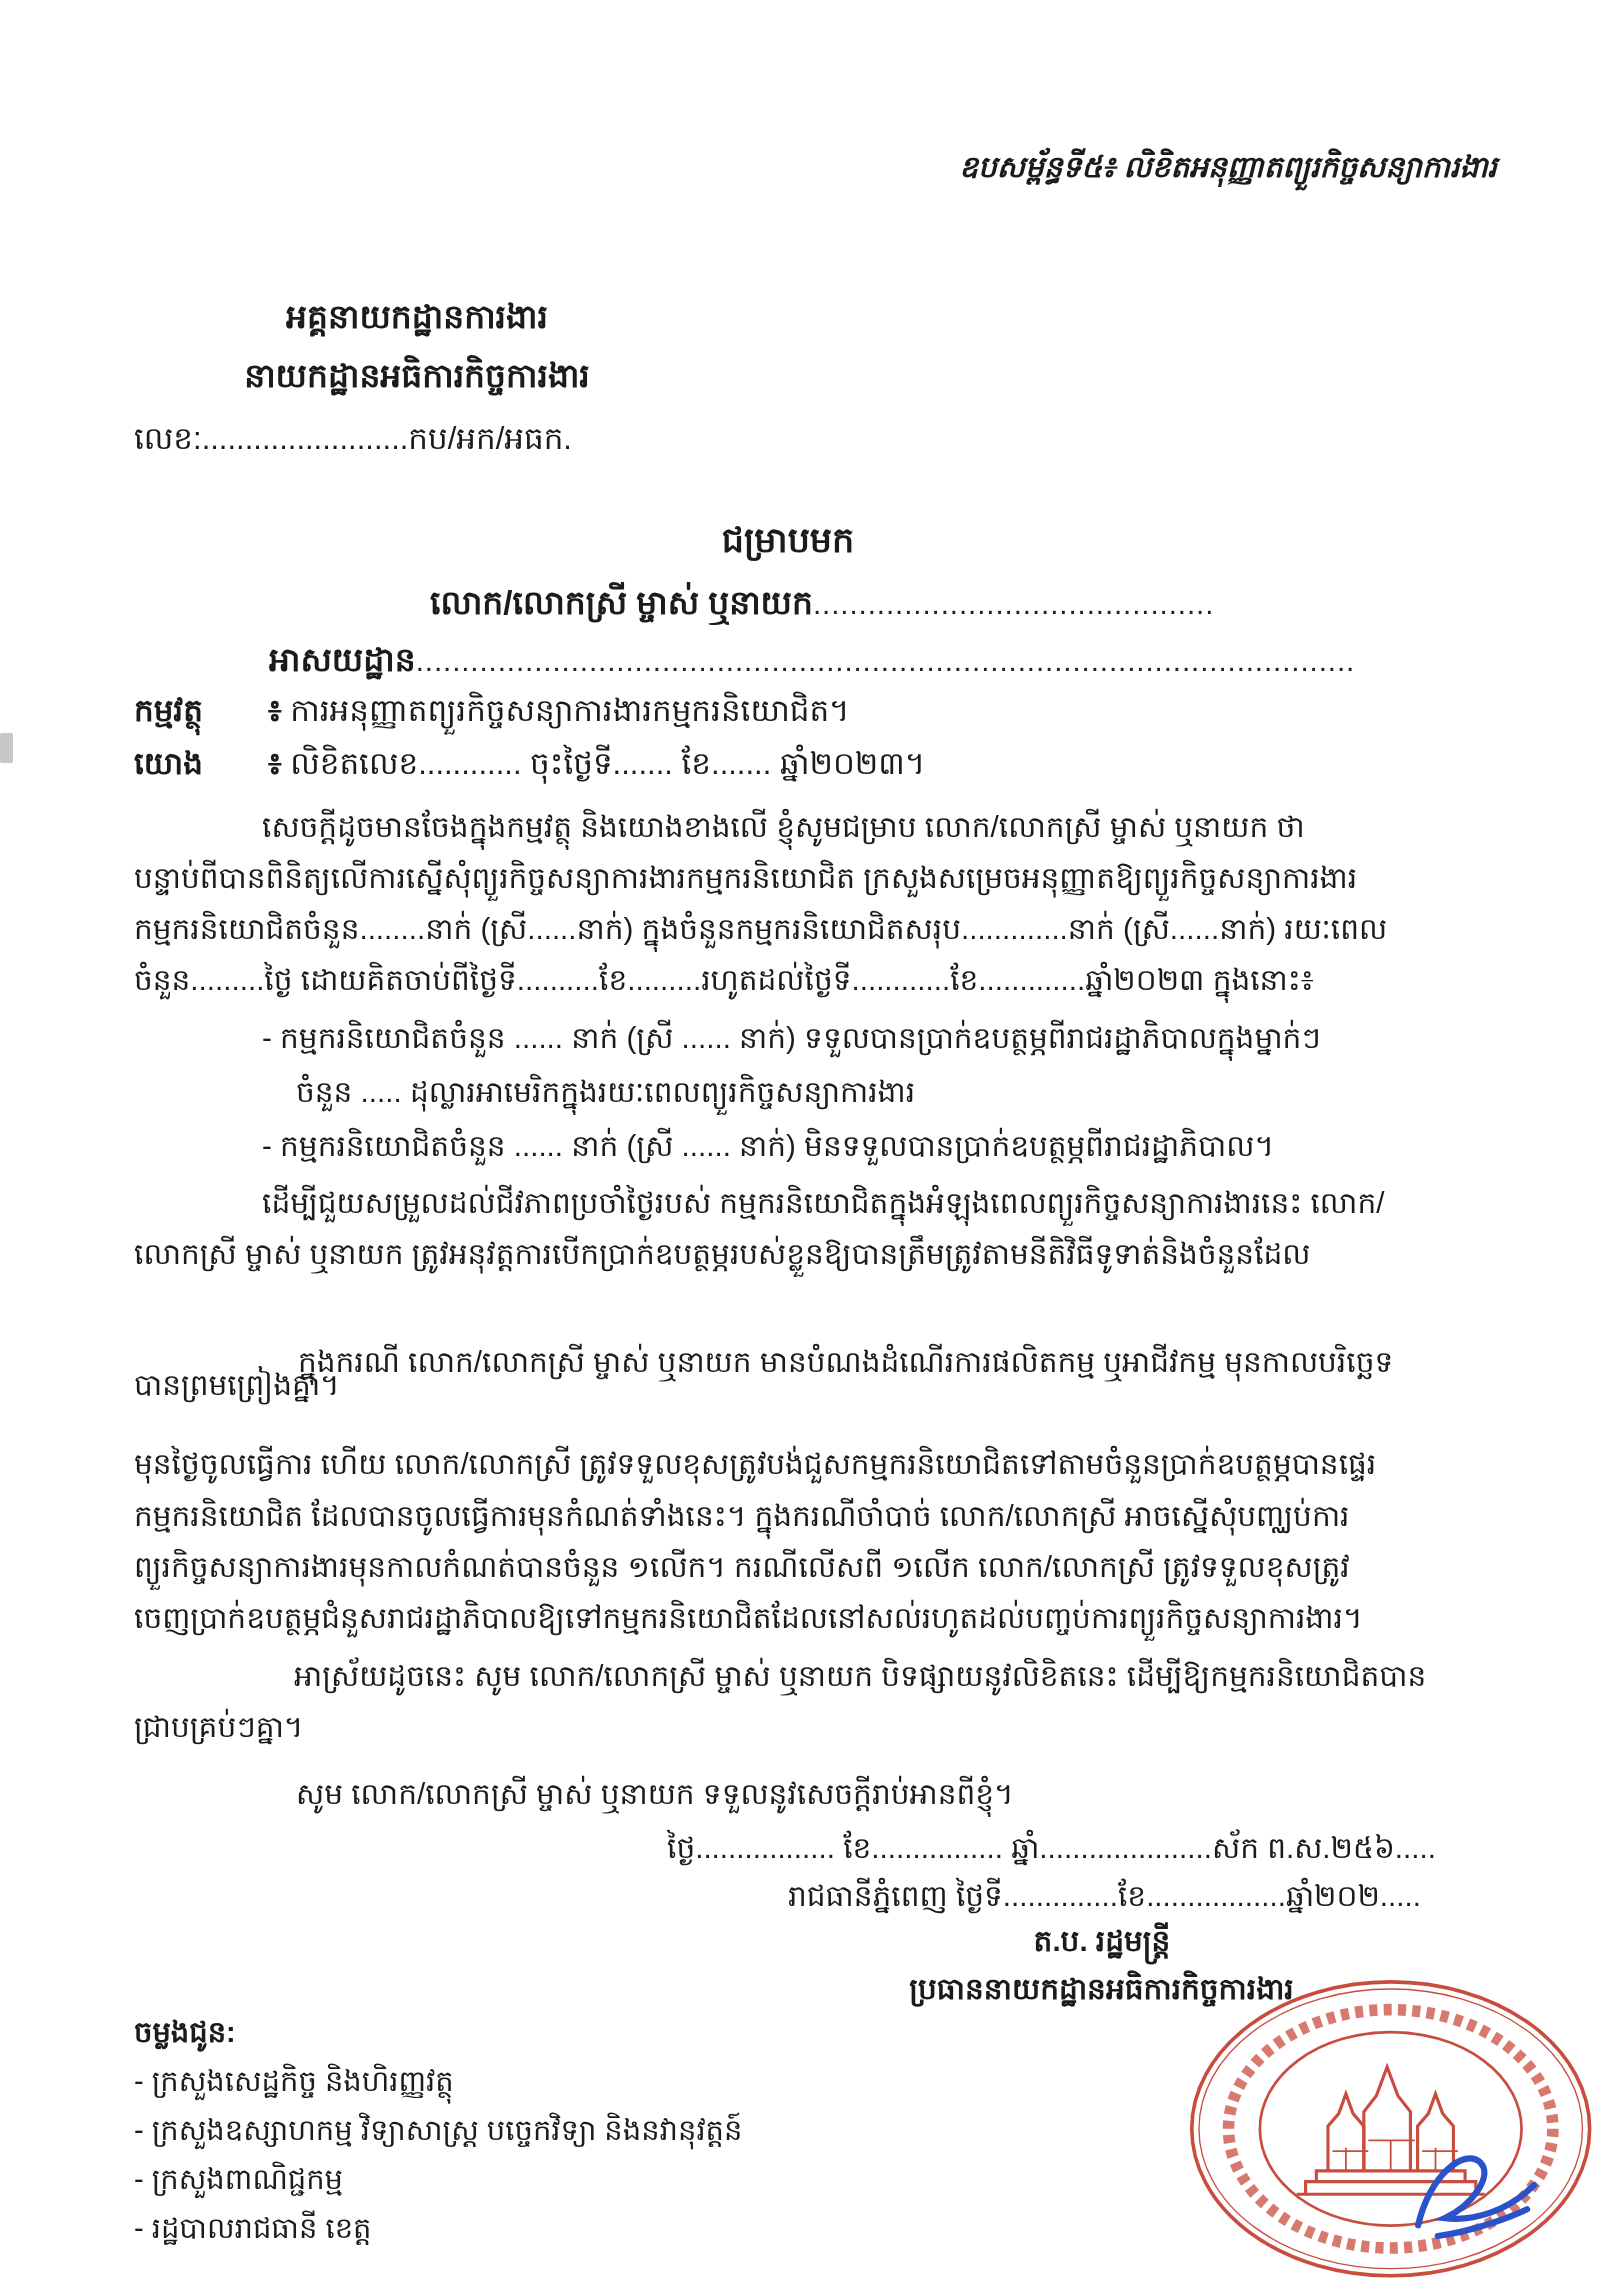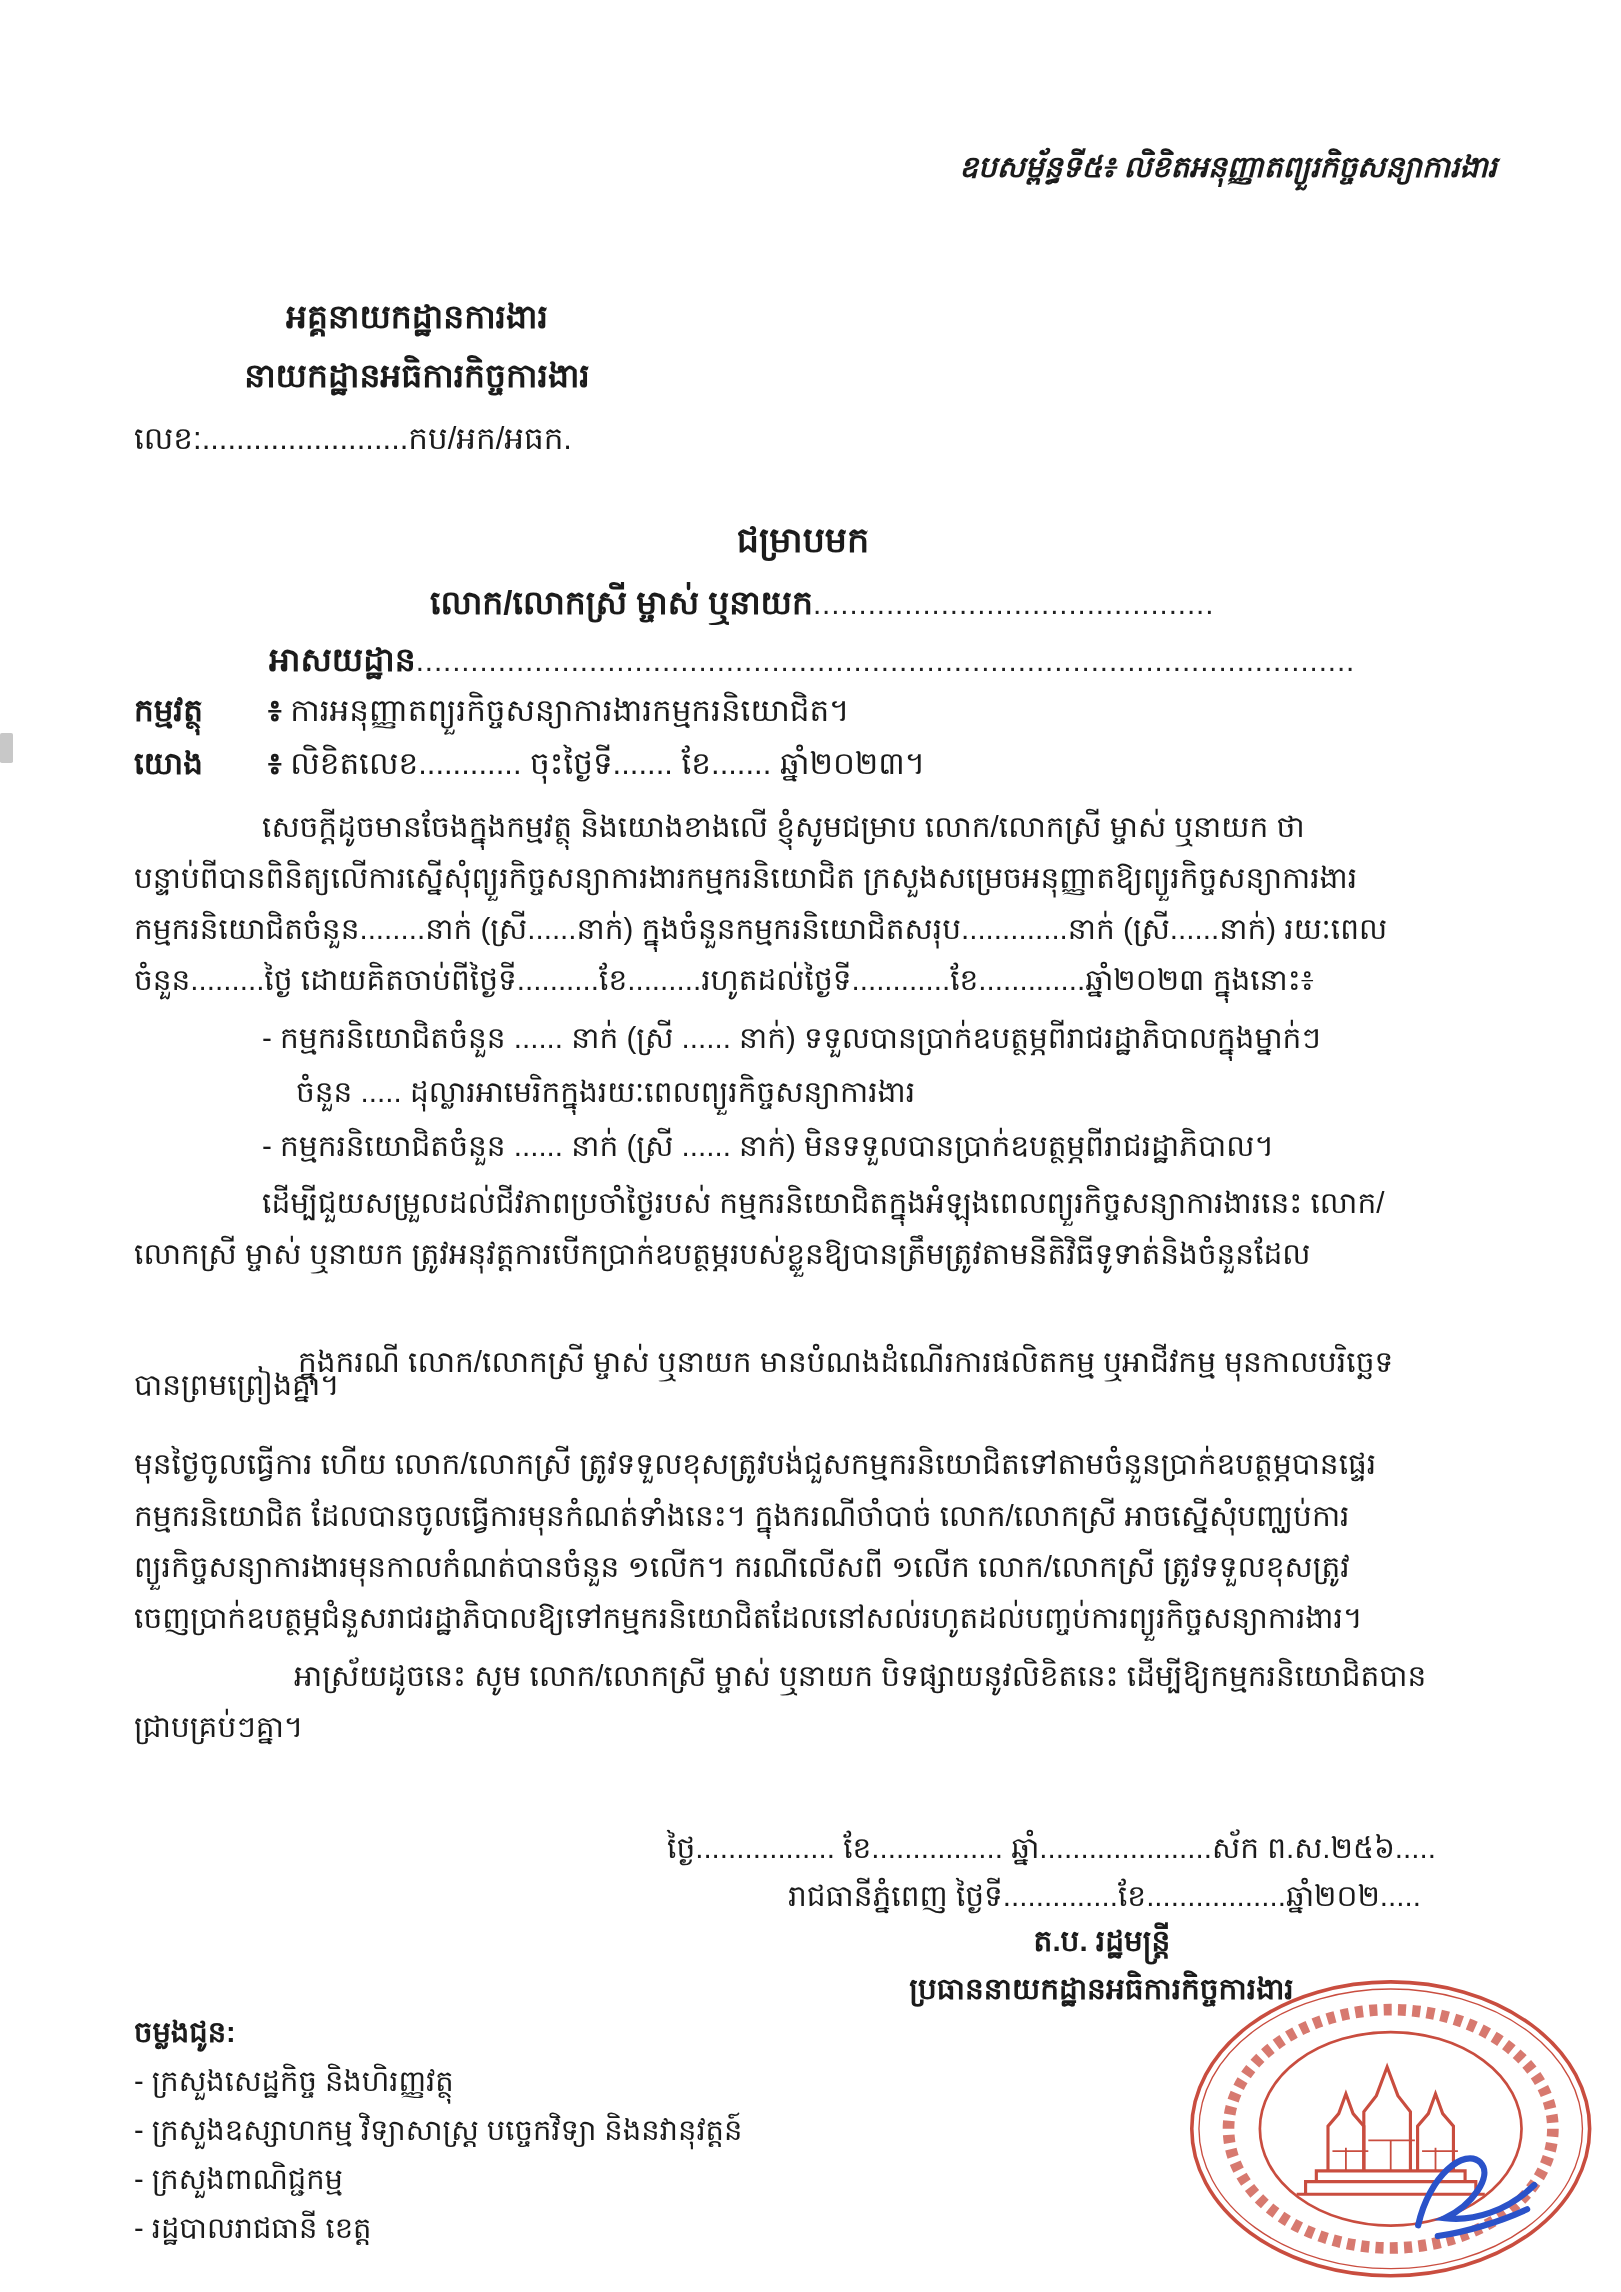--- a/index.html
+++ b/index.html
@@ -17,21 +17,21 @@
   .it { font-style:italic; }
   .sz-body { font-size:29.6px; }
   .sz-label { font-size:31px; }
   .sz-head { font-size:33px; }
   .center { text-align:center; }
 
   .annex { top:148px; right:125px; font-size:29.6px; }
   .org-block { left:184px; top:287px; width:466px; line-height:59px; }
   .ref-line { left:134px; top:419px; }
 
-  .salutation { left:0; top:518px; width:1576px; font-size:35px;margin-left:15px; }
+  .salutation { left:0; top:518px; width:1576px; font-size:35px; }
   .recipient { left:430px; top:582px; }
   .address   { left:269px; top:639px; }
   .blank { font-weight:normal; letter-spacing:0.9px; color:#222; }
 
   .subject-line { left:134px; top:691px; }
   .reference-line { left:134px; top:744px; }
   .label-gap { display:inline-block; min-width:134px; }
 
   .line { position:absolute; white-space:nowrap; font-size:29.6px; }
 
@@ -87,20 +87,21 @@
 
   <div class="line" style="left:262px; top:1343px;margin-left:36px;">ក្នុងករណី លោក/លោកស្រី ម្ចាស់ ឬនាយក មានបំណងដំណើរការផលិតកម្ម ឬអាជីវកម្ម មុនកាលបរិច្ឆេទ</div>
   <div class="line" style="left:134px; top:1445px;">មុនថ្ងៃចូលធ្វើការ ហើយ លោក/លោកស្រី ត្រូវទទួលខុសត្រូវបង់ជួសកម្មករនិយោជិតទៅតាមចំនួនប្រាក់ឧបត្ថម្ភបានផ្ទេរ</div>
   <div class="line" style="left:134px; top:1497px;">កម្មករនិយោជិត ដែលបានចូលធ្វើការមុនកំណត់ទាំងនេះ។ ក្នុងករណីចាំបាច់ លោក/លោកស្រី អាចស្នើសុំបញ្ឈប់ការ</div>
   <div class="line" style="left:134px; top:1548px;">ព្យួរកិច្ចសន្យាការងារមុនកាលកំណត់បានចំនួន ១លើក។ ករណីលើសពី ១លើក លោក/លោកស្រី ត្រូវទទួលខុសត្រូវ</div>
   <div class="line" style="left:134px; top:1599px;">ចេញប្រាក់ឧបត្ថម្ភជំនួសរាជរដ្ឋាភិបាលឱ្យទៅកម្មករនិយោជិតដែលនៅសល់រហូតដល់បញ្ចប់ការព្យួរកិច្ចសន្យាការងារ។</div>
 
   <div class="line" style="left:262px; top:1657px;margin-left:32px;">អាស្រ័យដូចនេះ សូម លោក/លោកស្រី ម្ចាស់ ឬនាយក បិទផ្សាយនូវលិខិតនេះ ដើម្បីឱ្យកម្មករនិយោជិតបាន</div>
   <div class="line" style="left:134px; top:1708px;">ជ្រាបគ្រប់ៗគ្នា។</div>
 
+  <div class="line sz-label" style="left:296px; top:1775px;">សូម លោក/លោកស្រី ម្ចាស់ ឬនាយក ទទួលនូវសេចក្តីរាប់អានពីខ្ញុំ។</div>
 
   <div class="line" style="left:667px; top:1829px;">ថ្ងៃ................. ខែ................ ឆ្នាំ.....................ស័ក ព.ស.២៥៦.....</div>
   <div class="line" style="left:788px; top:1877px;">រាជធានីភ្នំពេញ ថ្ងៃទី..............ខែ.................ឆ្នាំ២០២.....</div>
   <div class="line b sz-head center" style="left:896px; top:1922px; width:412px;">ត.ប. រដ្ឋមន្ត្រី</div>
   <div class="line b sz-head center" style="left:824px; top:1970px; width:555px;">ប្រធាននាយកដ្ឋានអធិការកិច្ចការងារ</div>
 
   <div class="abs cc-block">
     <div class="b">ចម្លងជូន:</div>
     <div>- ក្រសួងសេដ្ឋកិច្ច និងហិរញ្ញវត្ថុ</div>
     <div>- ក្រសួងឧស្សាហកម្ម វិទ្យាសាស្ត្រ បច្ចេកវិទ្យា និងនវានុវត្តន៍</div>

